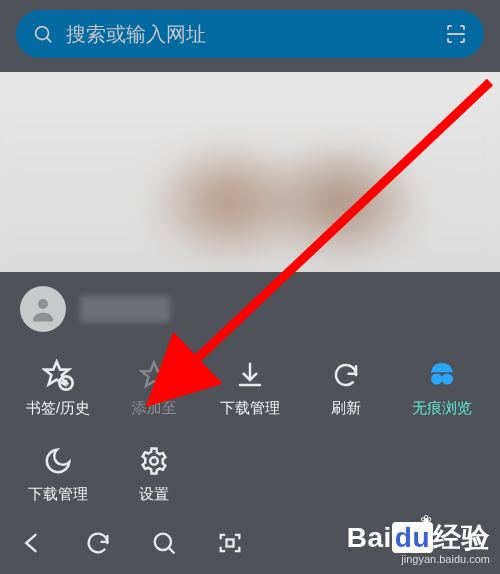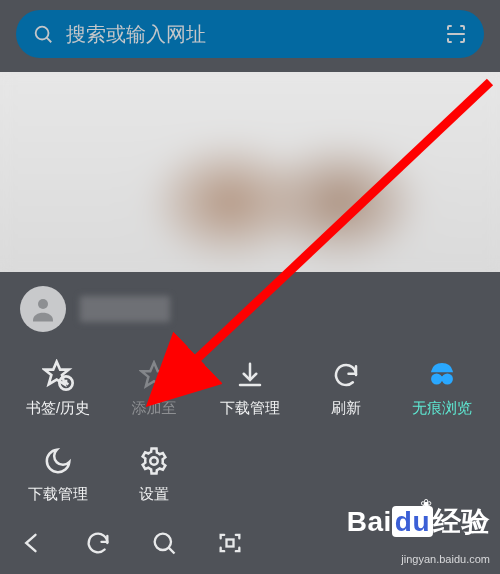--- a/index.html
+++ b/index.html
@@ -78,21 +78,21 @@
   }
   .bottombar .ic svg { stroke:#e8e9ea; fill:none; stroke-width:2; }
 
   
   .wm {
     position:absolute; right:10px; bottom:8px;
     text-align:right; line-height:1.05;
   }
   .wm .b1 { color:#fff; font-size:28px; font-weight:600; letter-spacing:0.5px; }
   .wm .b1 .du { background:#fff; color:#3b5fd6; border-radius:4px; padding:0 3px; font-weight:700; }
-  .wm .b2 { color:#d8d9db; font-size:11px; margin-top:18px; }
+  .wm .b2 { color:#d8d9db; font-size:11px; margin-top:2px; }
   .wm .paw { position:absolute; right:58px; top:-10px; font-size:14px; color:#fff; }
 
   
   .arrow {
     position:absolute; left:0; top:0; width:500px; height:574px;
     pointer-events:none;
   }
 </style>
 </head>
 <body>

